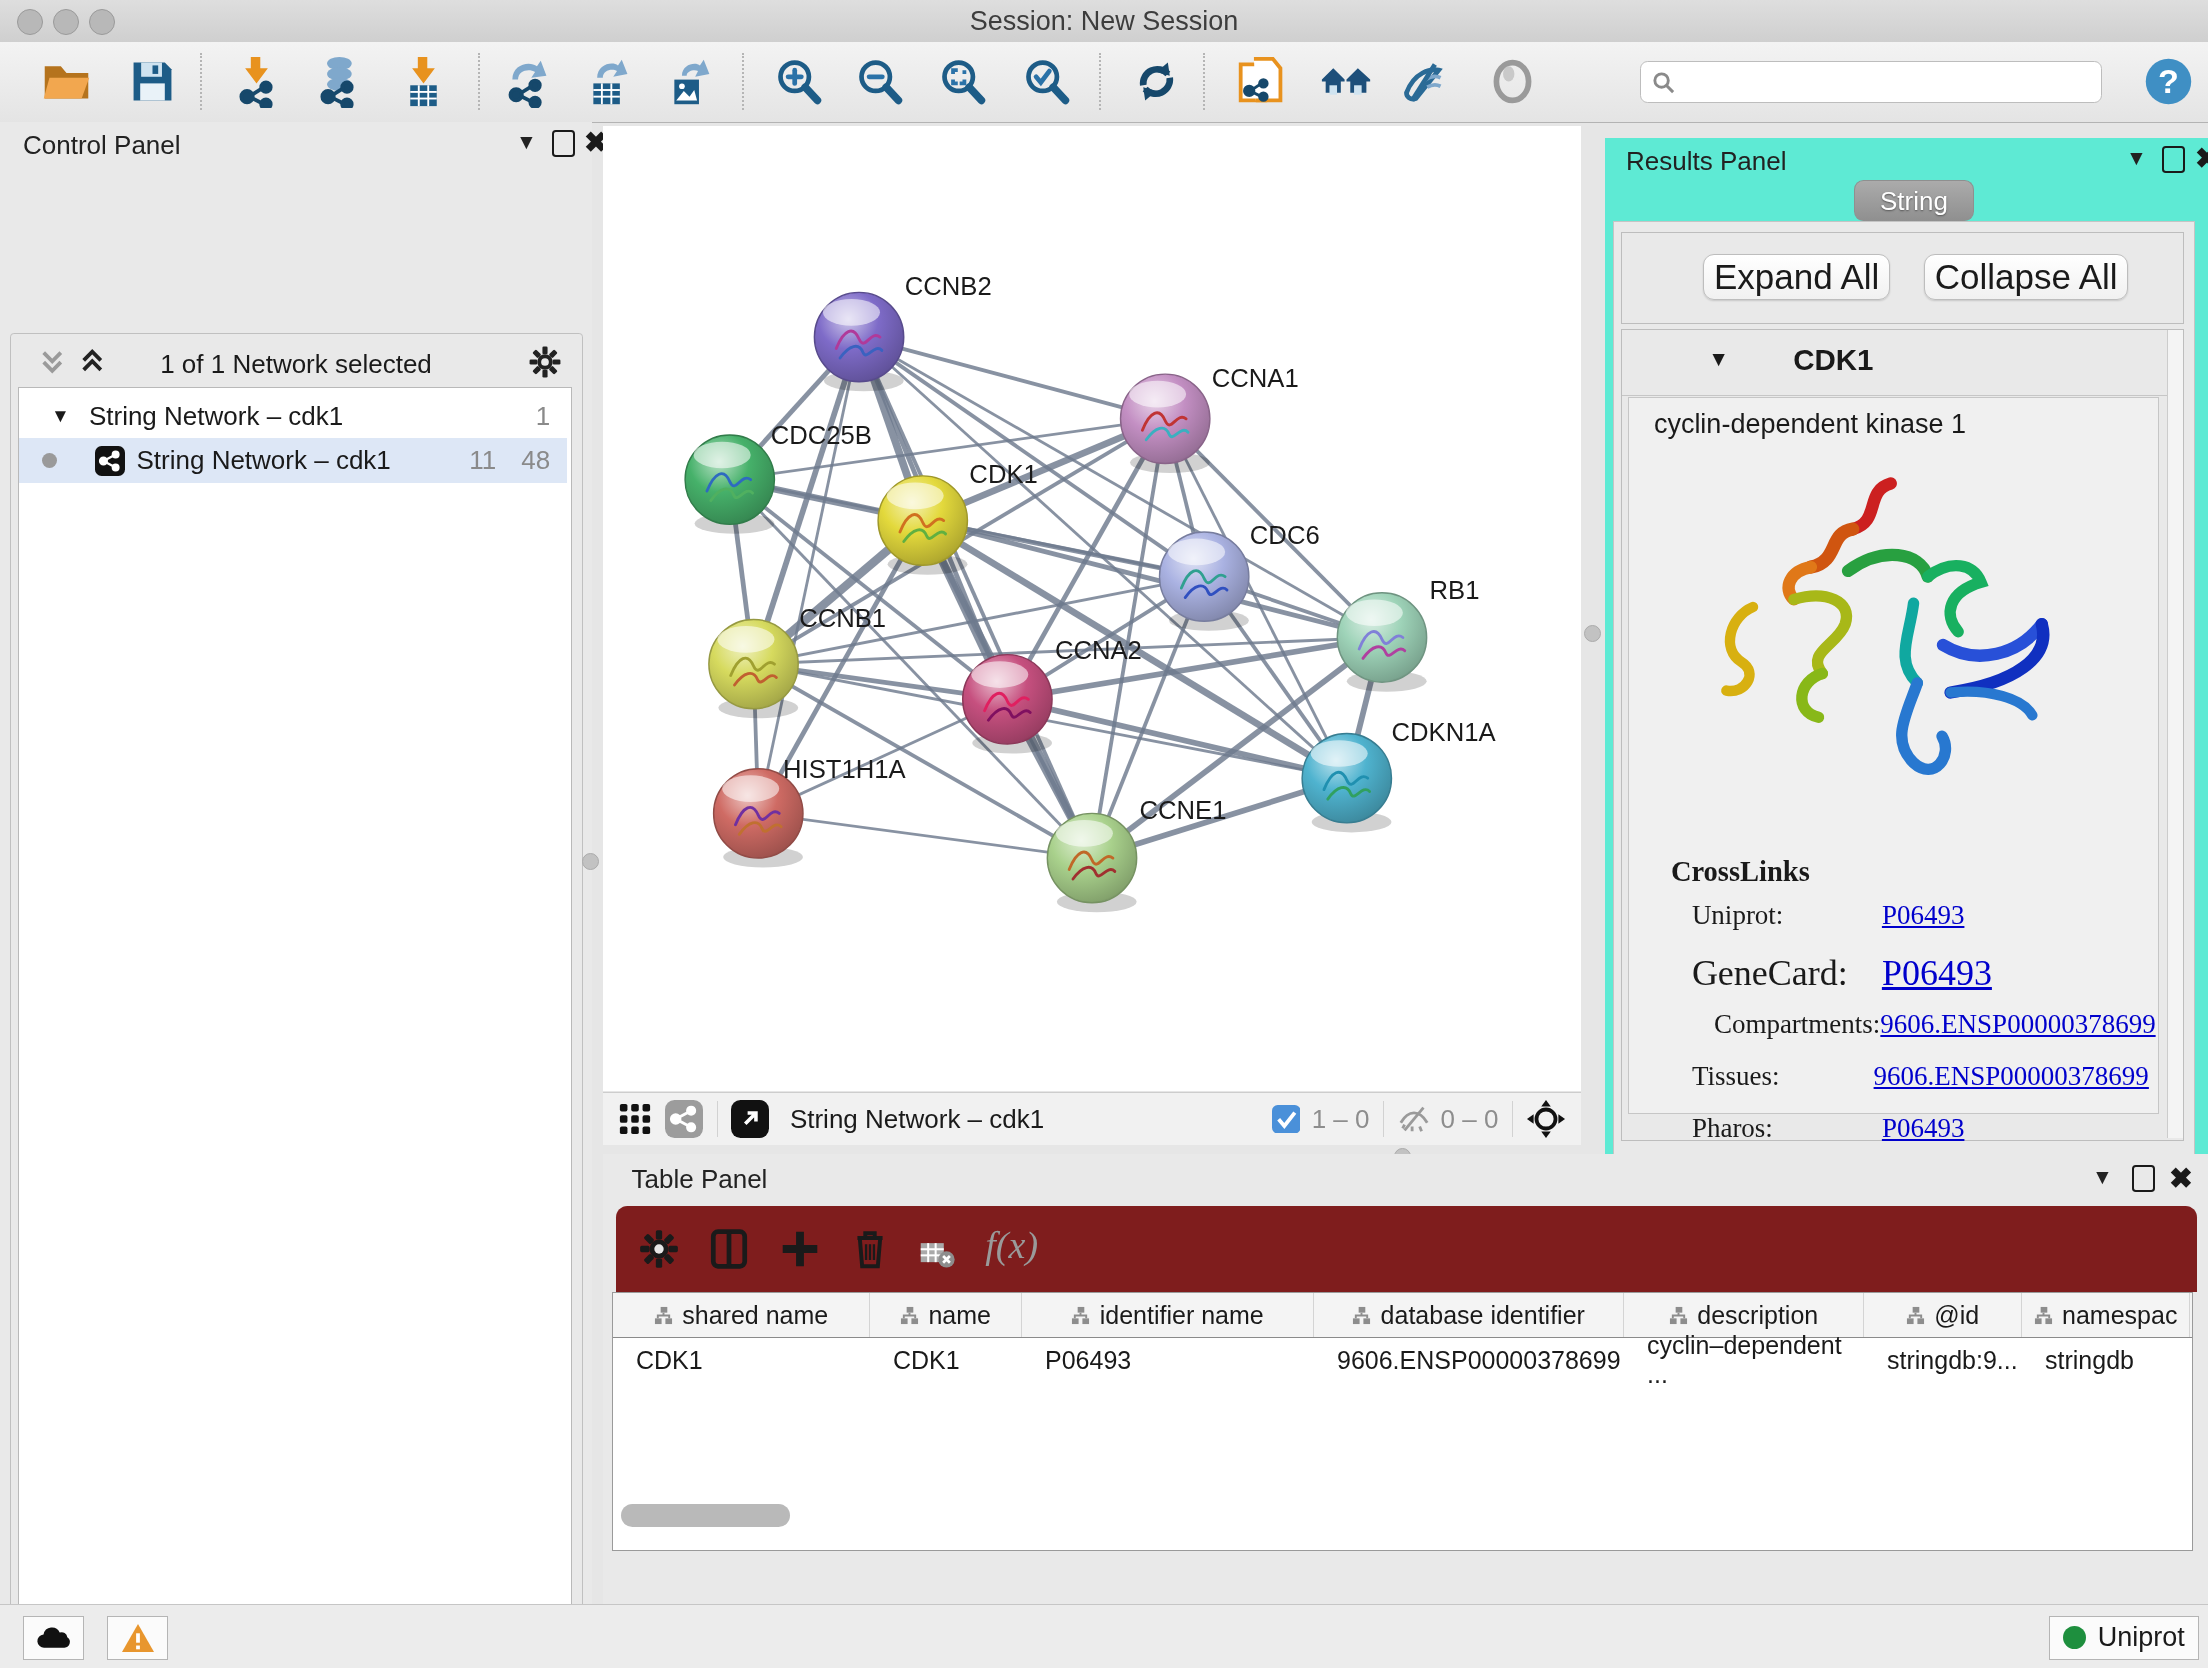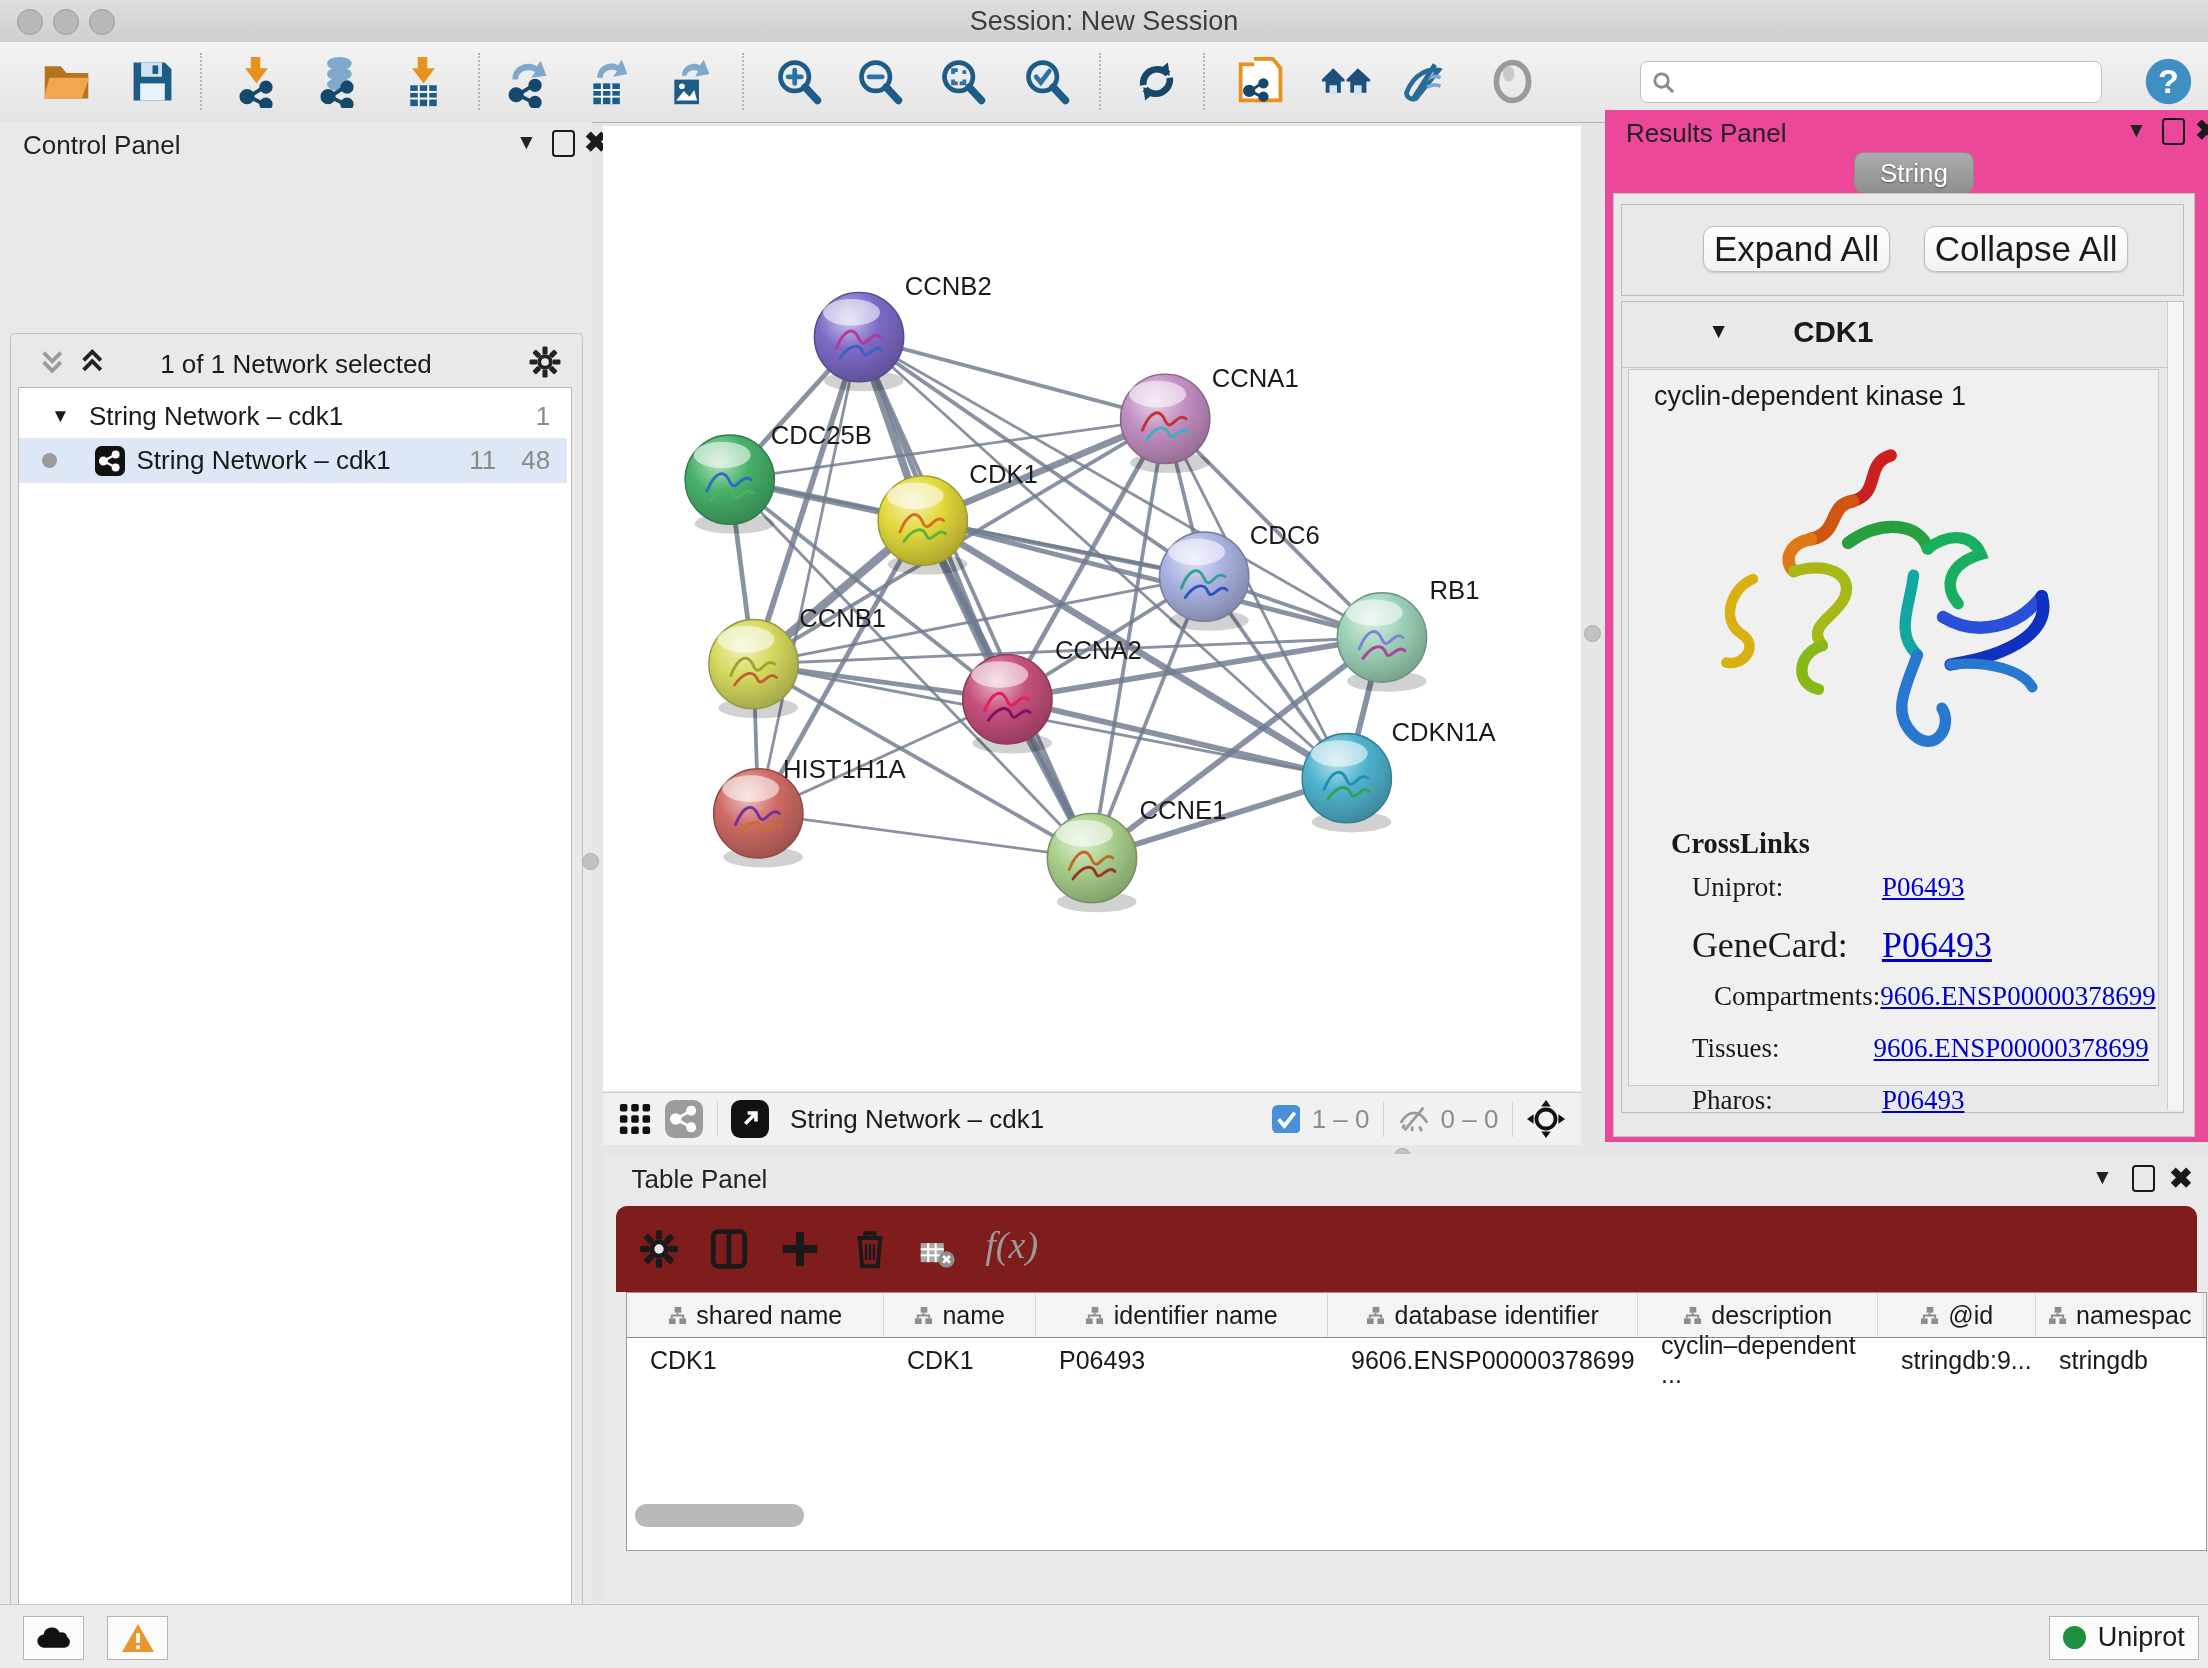--- a/index.html
+++ b/index.html
@@ -38,34 +38,34 @@
   #cp-tree{left:7.6px;top:53px;width:552px;height:1305px;background:#fff;border:1.9px solid #b9b9b9;}
   .treerow{left:0;width:548px;height:45px;display:flex;align-items:center;font-size:26px;}
   .treerow .cnt{color:#8a8a8a;}
   
   #canvas{left:603px;top:126px;width:978px;height:965px;background:#fff;}
   #netfooter{left:603px;top:1092px;width:978px;height:52px;background:#f1f1f1;border-top:1px solid #cdcdcd;
     display:flex;align-items:center;font-size:26px;}
   .vsep{width:0;height:36px;border-left:1.9px solid #d2d2d2;margin:0 13.3px;}
   .gray{color:#8d8d8d;}
   
-  #rpanel{left:1605px;top:110px;width:603px;height:1032px;background:#ec4899;}
+  #rpanel{left:1605px;top:138px;width:603px;height:1032px;background:#5eead4;}
   #r-outer{left:7.6px;top:83px;width:580px;height:942px;background:#e9e9e9;border:1.9px solid #c4c4c4;}
   #r-btnbox{left:7.6px;top:9.5px;width:561px;height:90px;border:1.9px solid #bdbdbd;background:#e9e9e9;}
   .wbtn{height:44px;line-height:44px;background:linear-gradient(#ffffff,#f1f1f1);border:1px solid #bdbdbd;
     border-radius:11px;font-size:35px;text-align:center;cursor:pointer;box-shadow:0 1px 1.9px rgba(0,0,0,.15);}
   #r-main{left:7.6px;top:107px;width:561px;height:810px;border:1.9px solid #bdbdbd;background:#e9e9e9;}
   #r-inner{left:5.7px;top:67px;width:529px;height:715px;background:#f0f0f0;border:1px solid #c6c6c6;}
   .serif{font-family:"Liberation Serif",serif;}
   .xlink{color:#0000cc;text-decoration:underline;cursor:pointer;}
   #r-vscroll{right:0;top:0;width:15px;height:808px;background:#f4f4f4;border-left:1px solid #cccccc;}
   
   #tpanel{left:603px;top:1154px;width:1605px;height:450px;background:#e9e9e9;}
   #t-toolbar{left:13.3px;top:52px;width:1581px;height:86px;background:#7f1d1d;border-radius:11.4px 11.4px 0 0;}
-  #t-table{left:23px;top:138px;width:1581px;height:259px;background:#fff;border:1.9px solid #9a9a9a;box-sizing:border-box;}
+  #t-table{left:9px;top:138px;width:1581px;height:259px;background:#fff;border:1.9px solid #9a9a9a;box-sizing:border-box;}
   #t-header{display:flex;height:44px;background:#f4f4f4;border-bottom:1.9px solid #8a8a8a;}
   .thcell{display:flex;align-items:center;justify-content:center;gap:9.5px;font-size:25px;
     border-right:1px solid #d4d4d4;box-sizing:border-box;cursor:pointer;}
   #t-row{display:flex;height:44px;}
   .tdcell{display:flex;align-items:center;font-size:25px;padding-left:23px;box-sizing:border-box;}
   .hthumb{left:7.6px;top:211px;width:169px;height:23px;background:#b9b9b9;border-radius:11.4px;}
   
   #statusbar{left:0;top:1604px;width:2208px;height:65px;background:#ececec;border-top:1px solid #c6c6c6;}
   .sbtn{top:10.5px;height:42px;background:#fbfbfb;border:1.9px solid #b5b5b5;cursor:pointer;}
   .handle{width:15px;height:15px;border-radius:50%;background:#c2c2c2;border:1px solid #ababab;}

